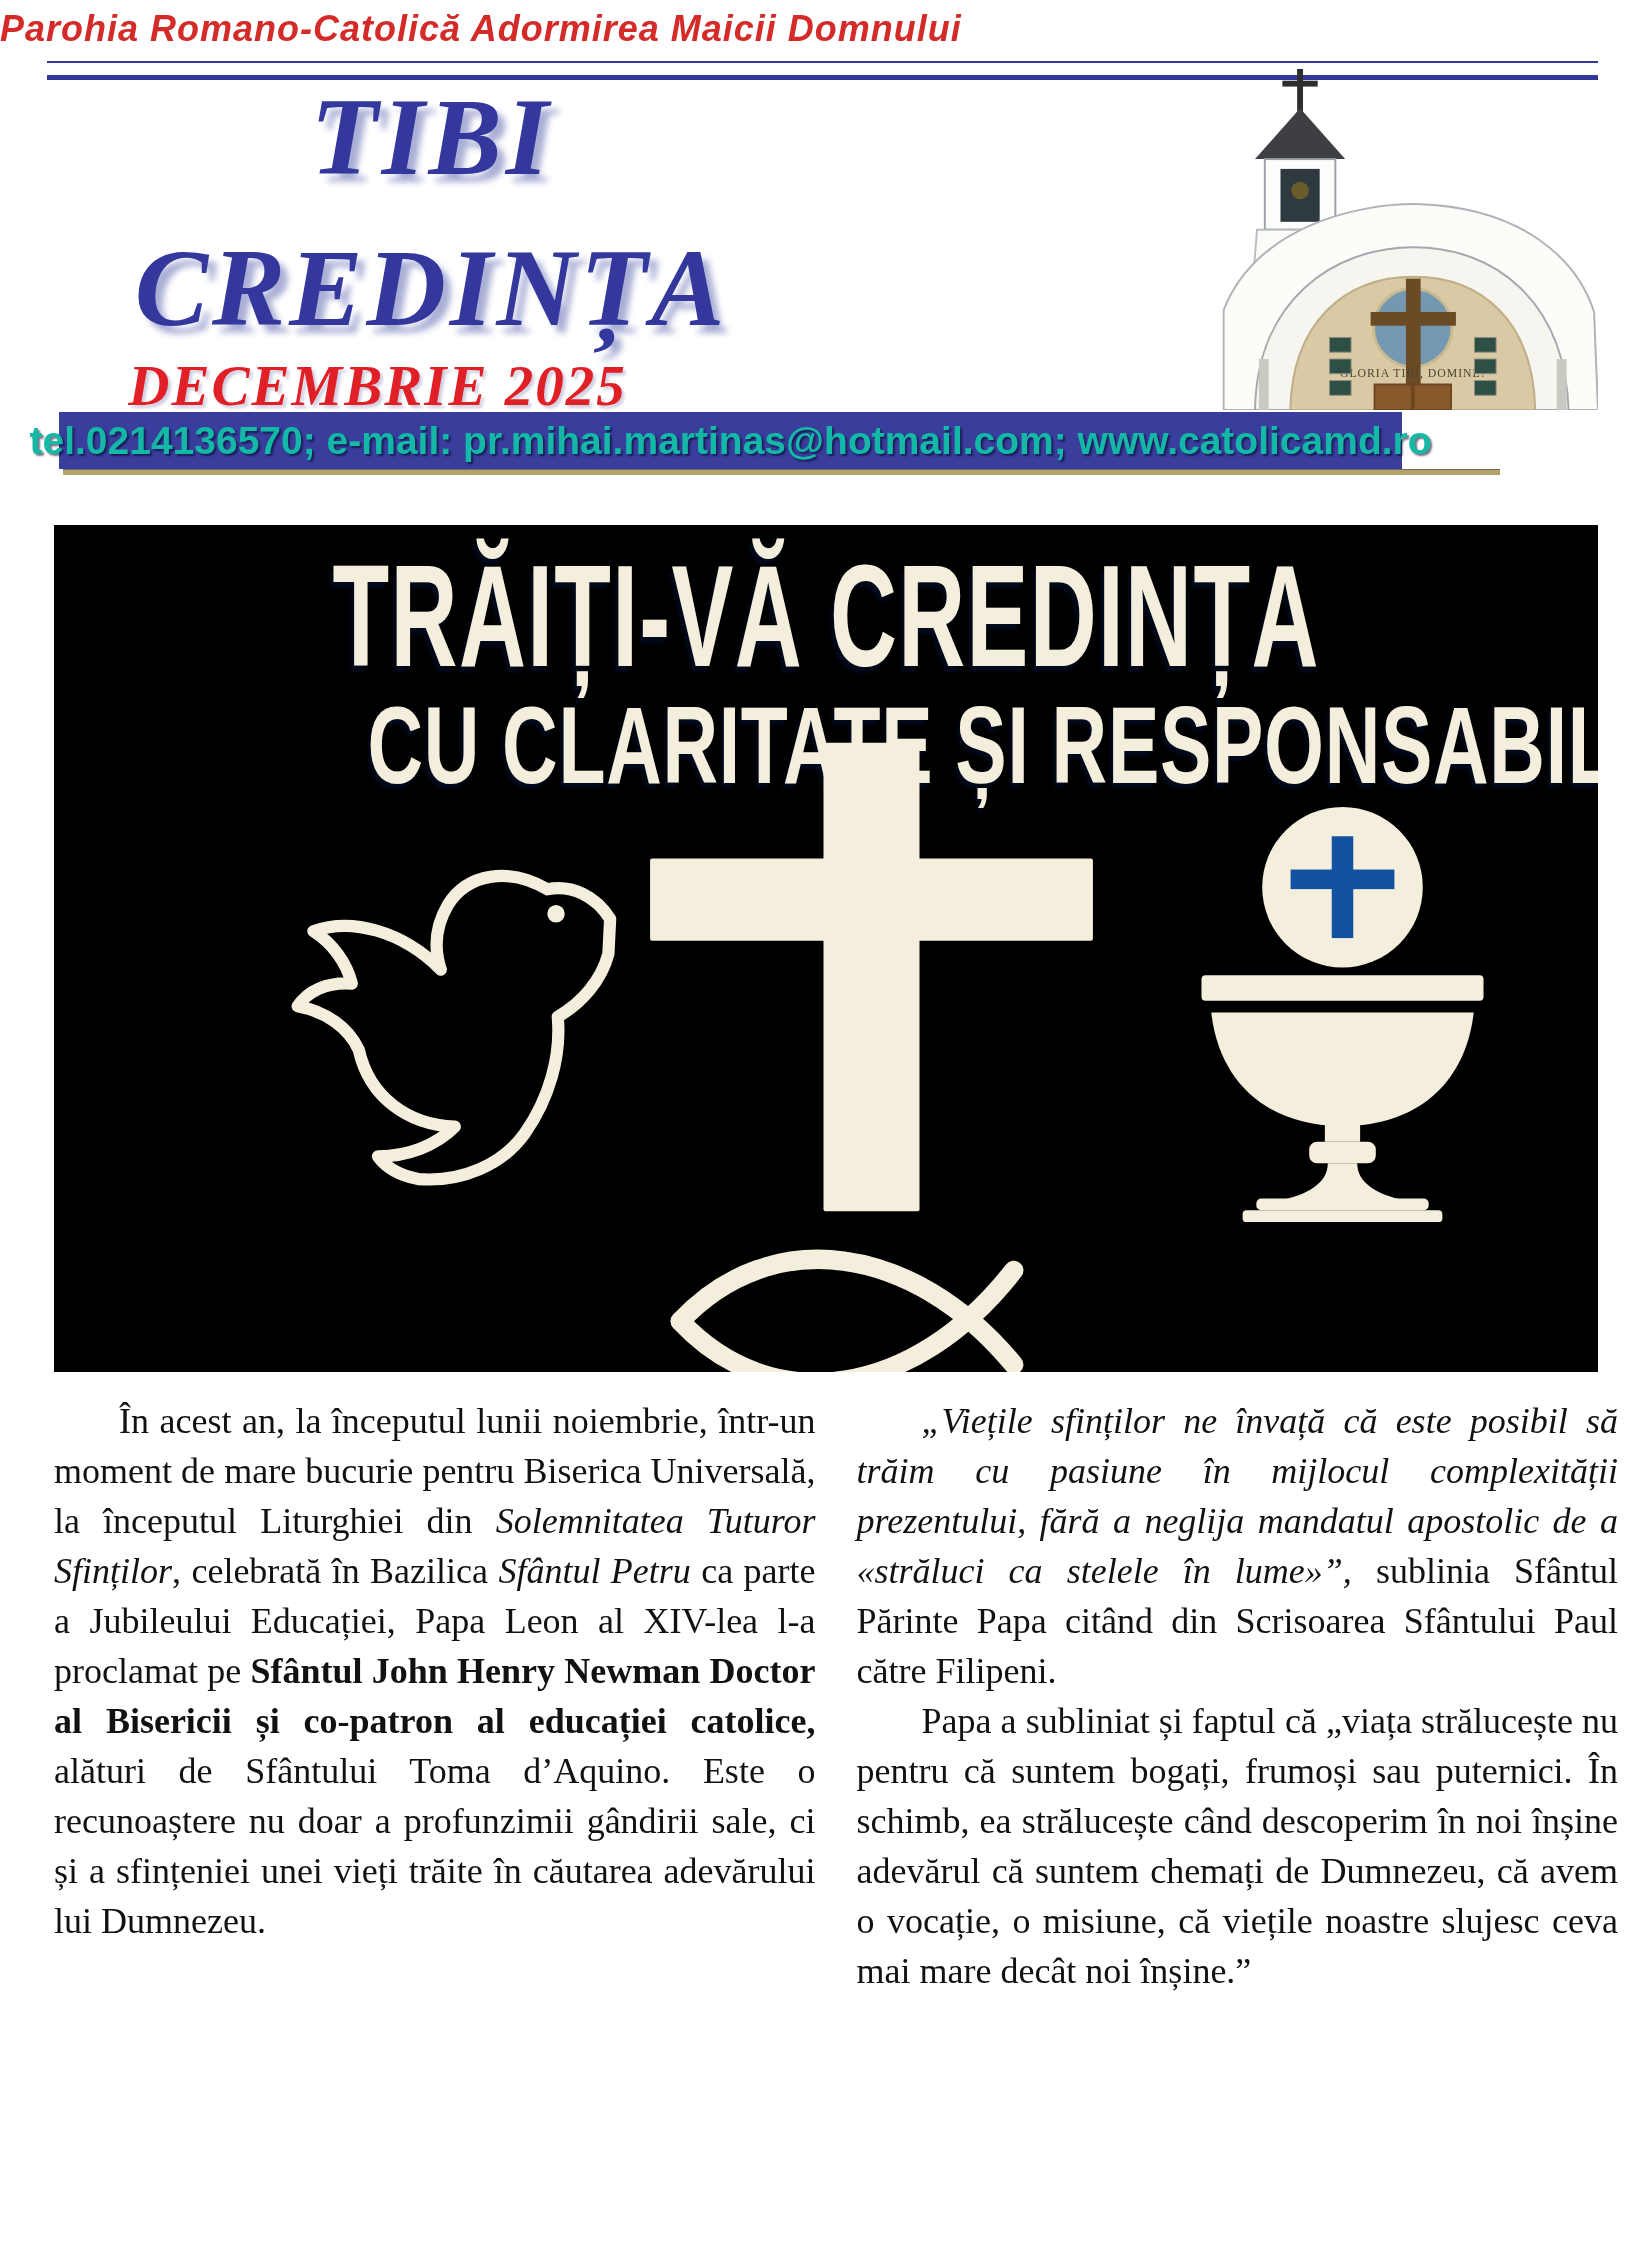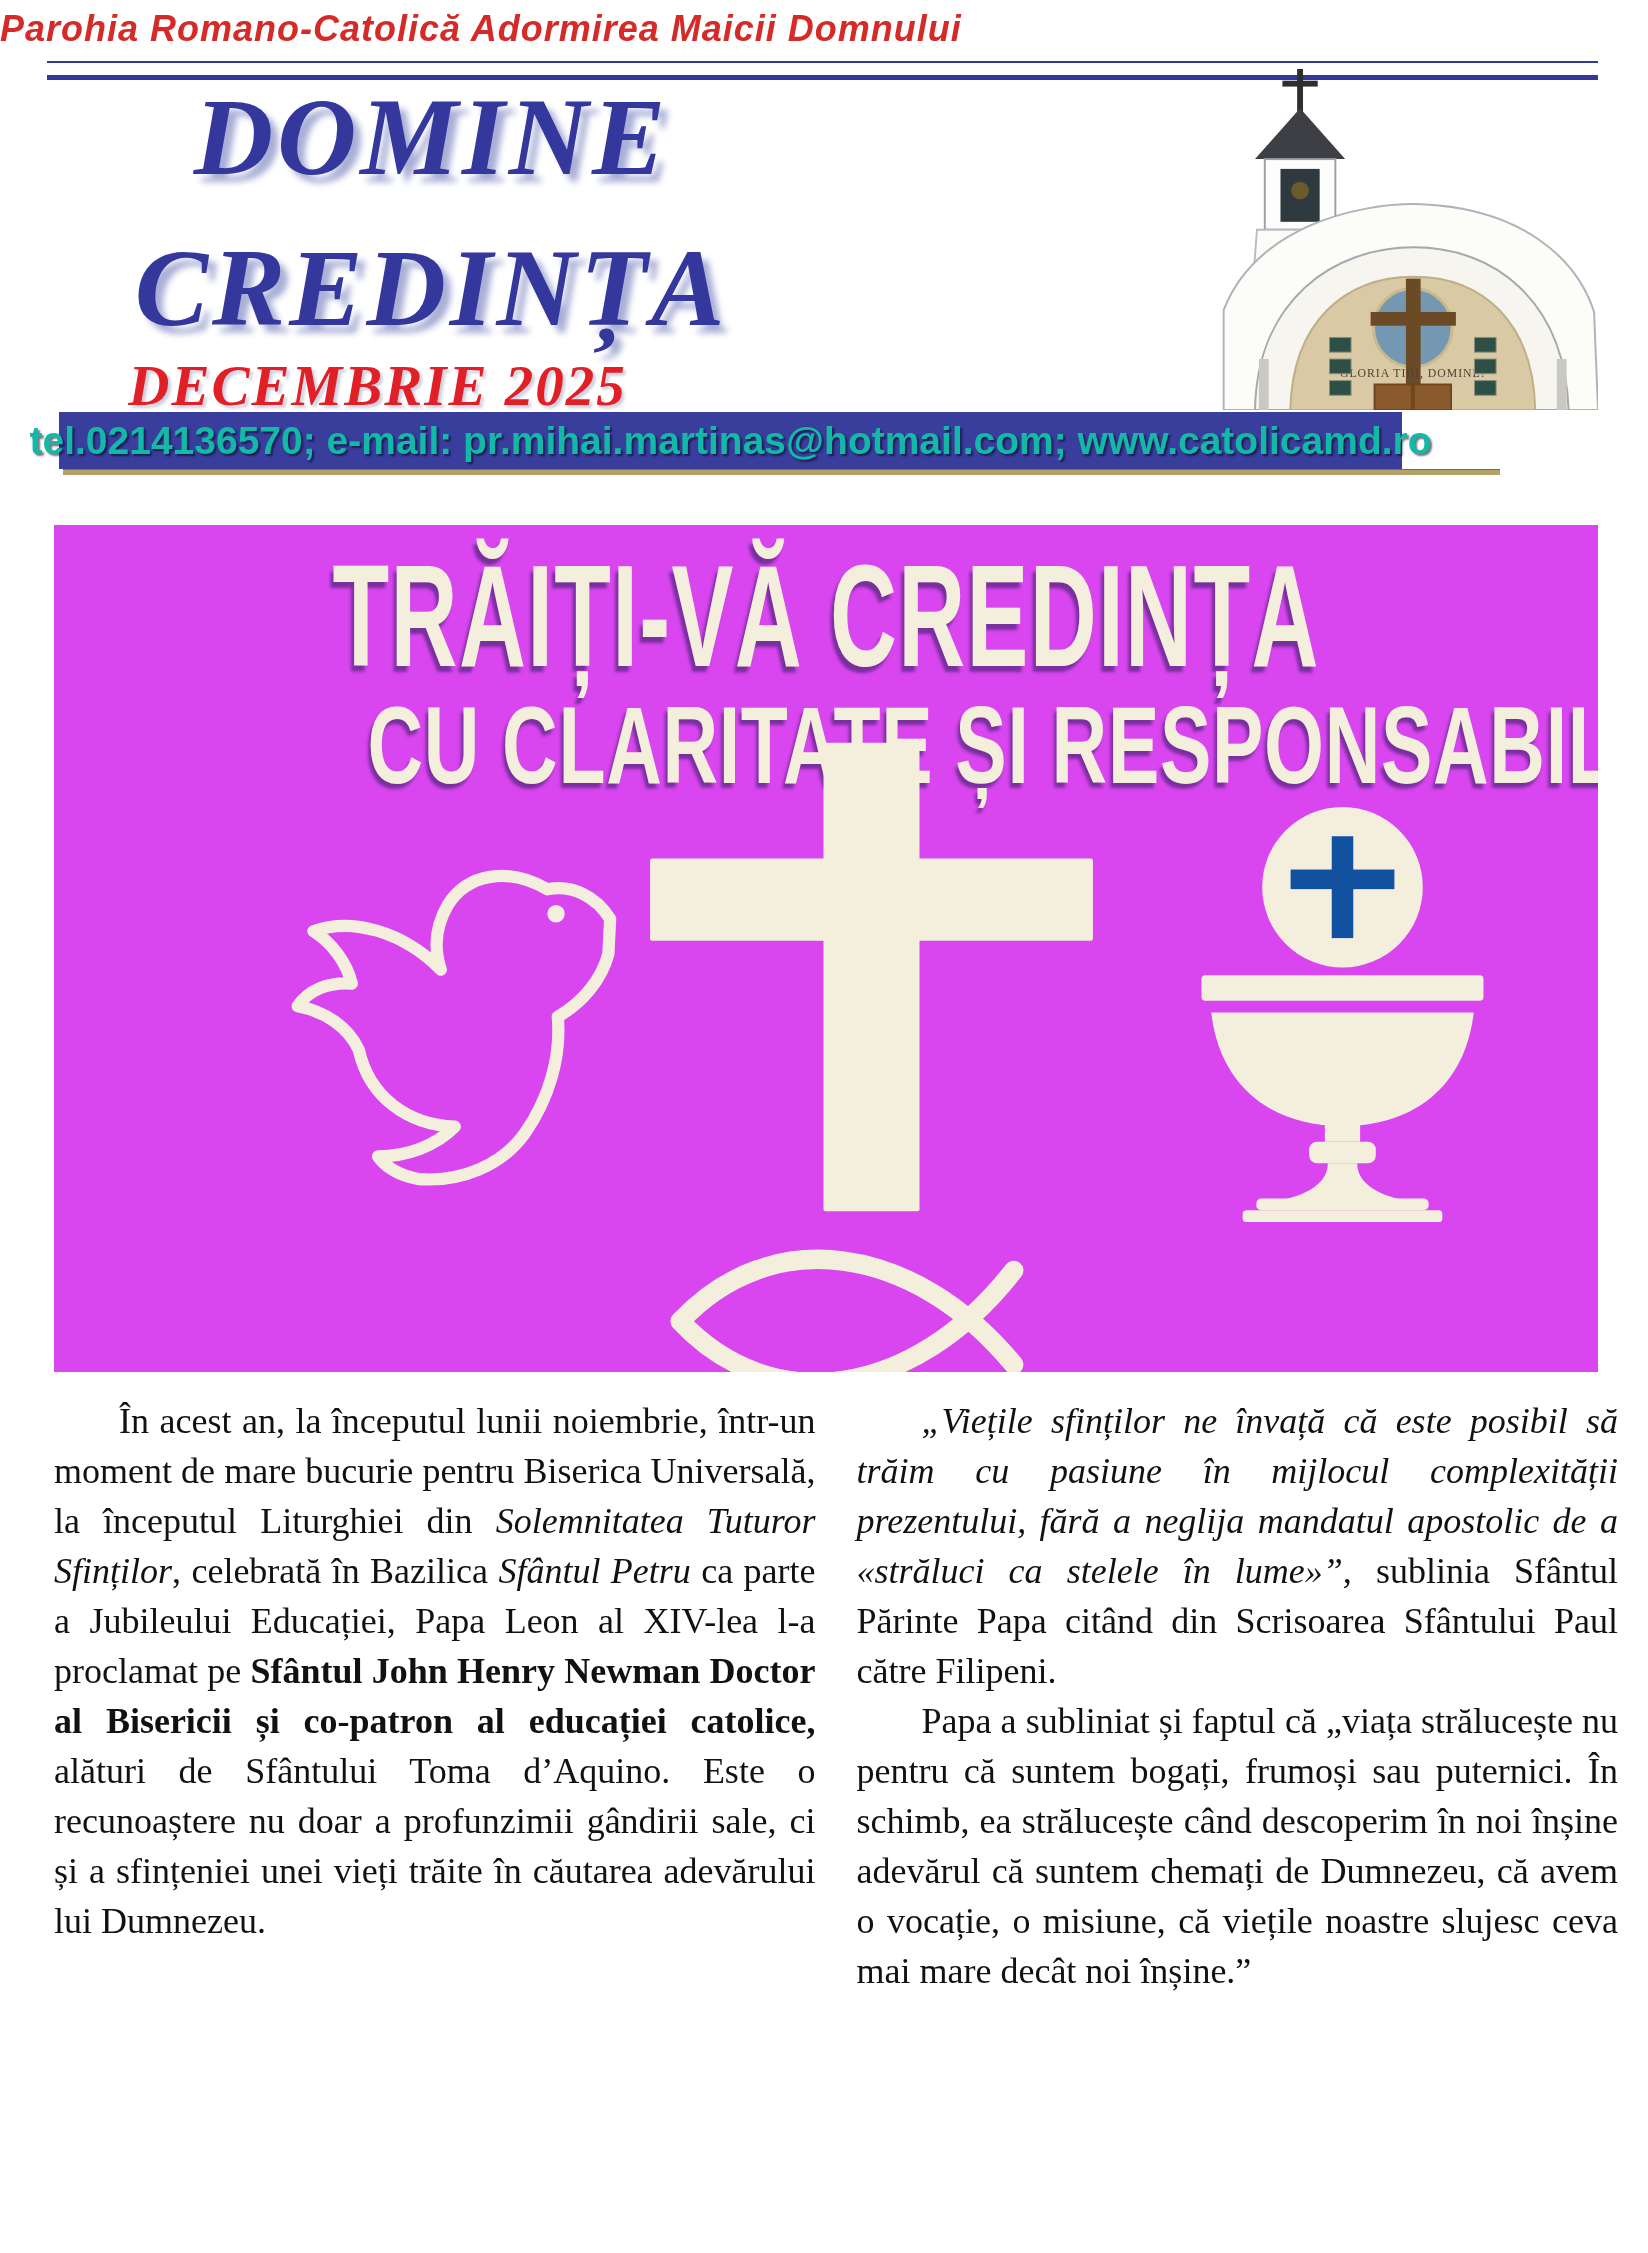--- a/index.html
+++ b/index.html
@@ -41,21 +41,21 @@
     font-family:"Liberation Sans",sans-serif;font-weight:bold;font-size:39px;
     color:#14b8a6;white-space:nowrap;text-shadow:2px 2px 2px rgba(0,0,30,.55);
   }
   .gold-rule{
     position:absolute;left:63px;top:469px;width:1437px;height:4.9px;
     background:#b3a167;border-top:1px solid #6d6d6d;
   }
   
   .banner{
     position:absolute;left:54px;top:525px;width:1544px;height:847px;
-    background:#d946ef;overflow:hidden;
+    background:#000000;overflow:hidden;
   }
   .banner-line{
     text-align:center;color:#f4efdd;font-family:"Liberation Sans",sans-serif;
     font-weight:bold;white-space:nowrap;line-height:1.04;
   }
   .banner-line .squeeze{display:inline-block;transform:scaleX(.64);transform-origin:50% 50%;}
   .banner-line1{margin-top:15.7px;font-size:145px;letter-spacing:2px;
     text-shadow:-4.9px 5.9px 3.9px rgba(5,20,60,.45);}
   .banner-line2{margin-top:-3.9px;font-size:110px;letter-spacing:1px;
     text-shadow:-3.9px 4.9px 3.9px rgba(5,20,60,.45);}
@@ -78,21 +78,21 @@
   .seg-bold-italic{font-weight:normal;font-style:italic;}
 </style>
 </head>
 <body>
 
 <header>
   <div class="top-red-line">Parohia Romano-Catolică Adormirea Maicii Domnului</div>
   <div class="double-rule"></div>
 
   <div class="header-left">
-    <div class="masthead-title">DOMINE</div>
+    <div class="masthead-title">TIBI</div>
     <div class="masthead-title second">CREDINȚA</div>
     <div class="issue-line">DECEMBRIE 2025</div>
   </div>
 
   <div class="church-wrap">
     <svg viewBox="0 0 500 352" width="490" height="345">
 
       <g>
         <rect x="193" y="4" width="6" height="44" fill="#2e2e2e"></rect>
         <rect x="178" y="16" width="36" height="6" fill="#2e2e2e"></rect>

